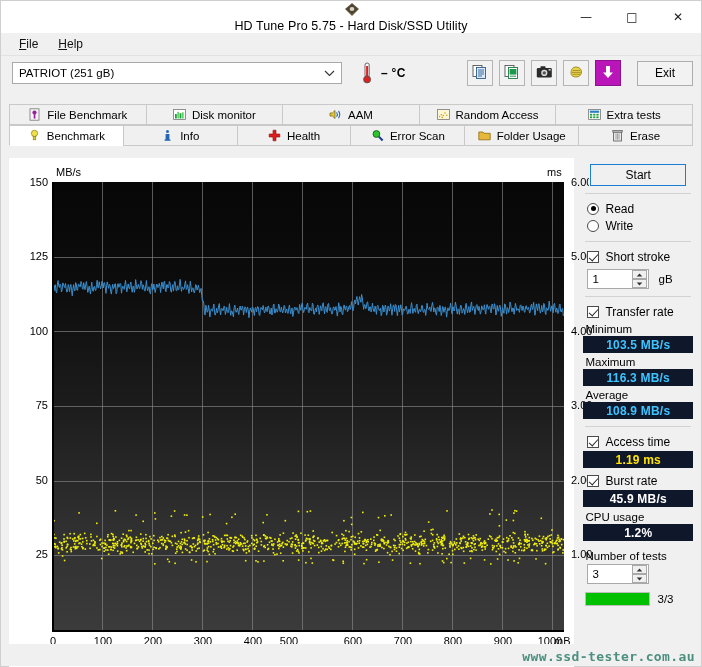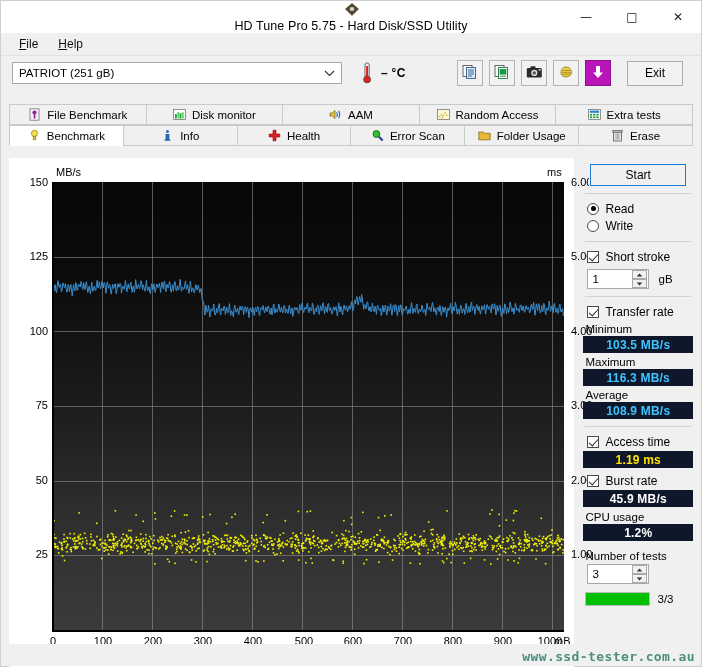--- a/index.html
+++ b/index.html
@@ -38,21 +38,21 @@
   .thermo{width:16px;height:24px;position:relative;}
   .tempval{font-size:12px;font-weight:bold;margin-left:6px;color:#000;letter-spacing:0.3px;}
   .tb-spacer{flex:1;}
   .ibtn{
     width:26px;height:26px;border:1px solid #b4b4b4;background:#f2f2f2;
     display:flex;align-items:center;justify-content:center;margin-left:6px;box-sizing:border-box;
   }
   .ibtn.dl{background:#b915b9;border:1px solid #8d108d;}
   .exitbtn{
     width:56px;height:25px;border:1px solid #adadad;background:#f2f2f2;
-    display:flex;align-items:center;justify-content:center;margin-left:16px;margin-right:10px;
+    display:flex;align-items:center;justify-content:center;margin-left:16px;margin-right:0;
     font-size:12px;box-sizing:border-box;
   }
 
   
   .tabwrap{padding:12px 8px;margin-top:2px;}
   .tabrow{display:flex;height:21px;}
   .tab{
     flex:1;display:flex;align-items:center;justify-content:center;
     background:#f0f0f0;border:1px solid #c9c9c9;border-right:none;
     font-size:11.5px;color:#000;box-sizing:border-box;gap:6px;
@@ -1598,21 +1598,21 @@
       </div>
 
       <div class="tickmark" style="left:43px;top:472px;width:512px;height:2px;"></div>
       <div class="tickmark" style="left:43px;top:24px;width:2px;height:448px;"></div>
 
       <div class="xtick" style="left:24px;top:477px;">0</div>
       <div class="xtick" style="left:74px;top:477px;">100</div>
       <div class="xtick" style="left:124px;top:477px;">200</div>
       <div class="xtick" style="left:174px;top:477px;">300</div>
       <div class="xtick" style="left:224px;top:477px;">400</div>
-      <div class="xtick" style="left:275px;top:477px;">500</div>
+      <div class="xtick" style="left:260px;top:477px;">500</div>
       <div class="xtick" style="left:324px;top:477px;">600</div>
       <div class="xtick" style="left:374px;top:477px;">700</div>
       <div class="xtick" style="left:424px;top:477px;">800</div>
       <div class="xtick" style="left:474px;top:477px;">900</div>
       <div class="xtick" style="left:521px;top:477px;">1000</div>
       <div class="axlabel" style="left:545px;top:477px;">mB</div>
     </div>
 
     <div class="rightpane">
 

